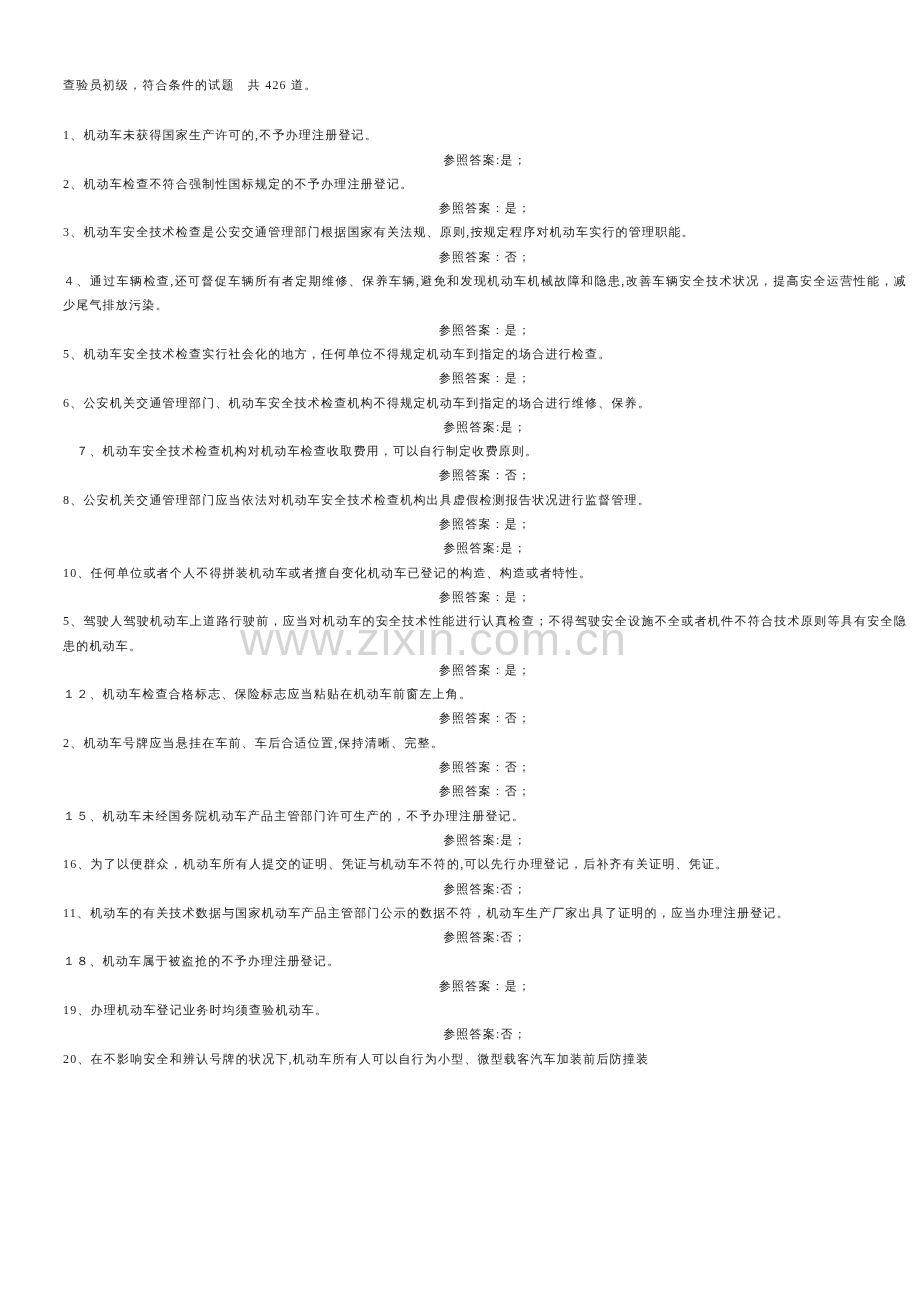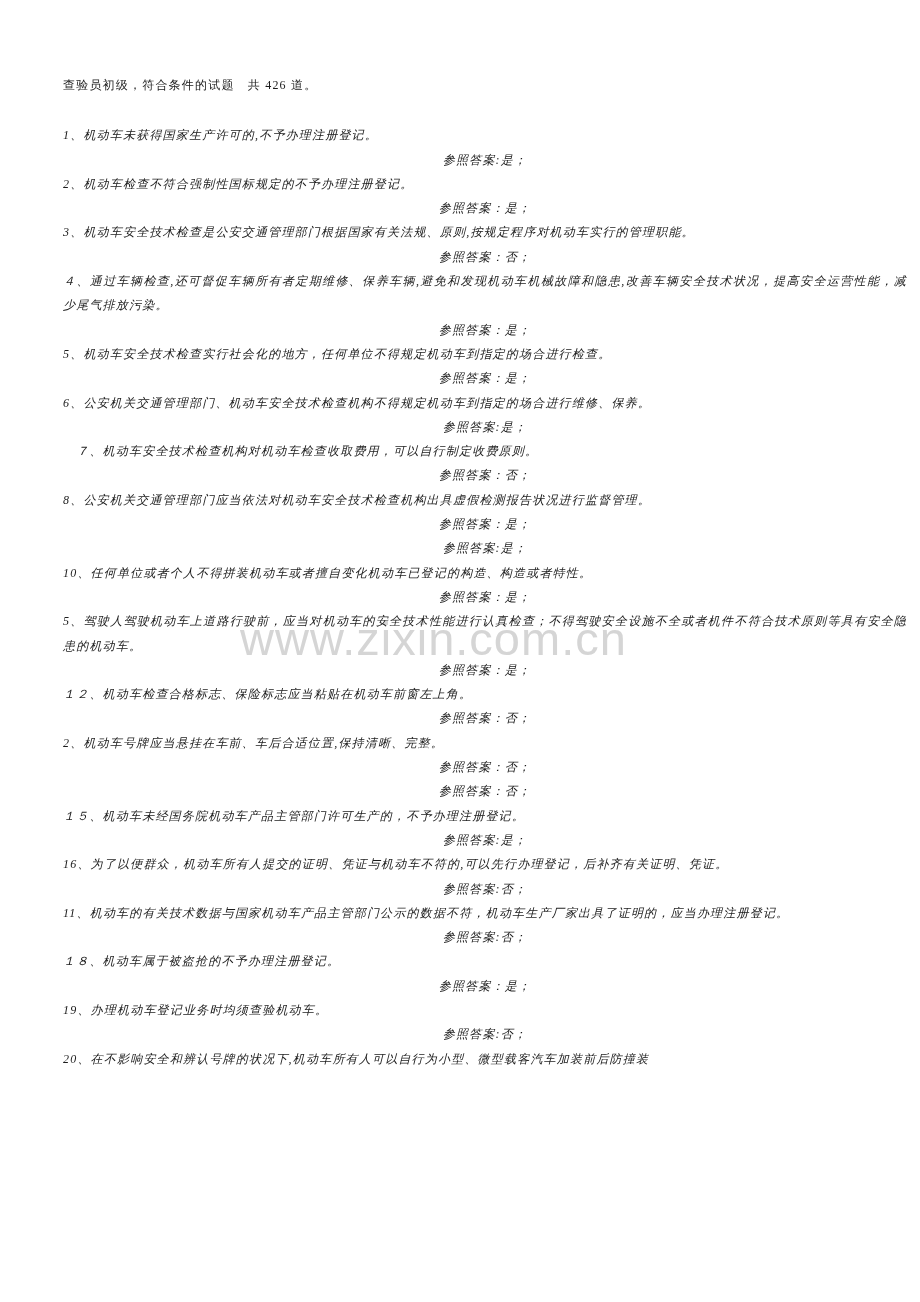--- a/index.html
+++ b/index.html
@@ -37,21 +37,21 @@
     z-index: 1;
     font-size: 12px;
     line-height: 24.3px;
     letter-spacing: 1.2px;
     text-align: justify;
   }
   .header {
     margin: 0 0 26px 0;
     text-align: left;
   }
-  .qa { margin: 0; font-style: italic; }
+  .qa { margin: 0; }
   .q, .a { margin: 0; }
   .a { text-align: center; }
 </style>
 </head>
 <body>
 
 <div class="page">
   <div class="watermark">www.zixin.com.cn</div>
   <div class="content">
     <p class="header">查验员初级，符合条件的试题　共 426 道。</p>

